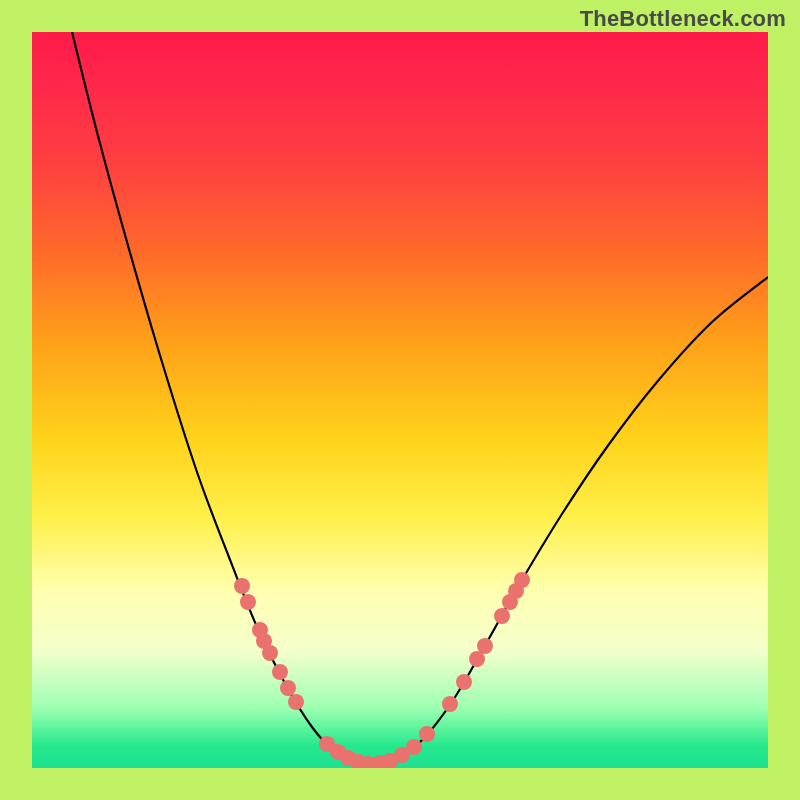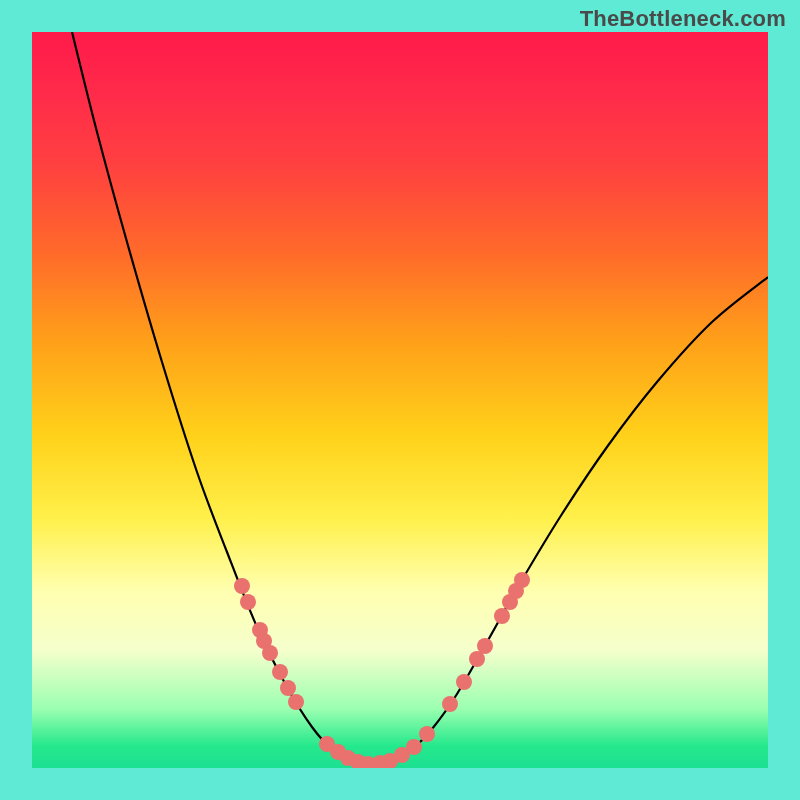--- a/index.html
+++ b/index.html
@@ -1,21 +1,21 @@
 <!DOCTYPE html>
 <html><head>
 <meta charset="utf-8">
 <style>
   * { margin: 0; padding: 0; box-sizing: border-box; }
   html, body { width: 800px; height: 800px; overflow: hidden; background: #000; }
   .frame {
     position: absolute;
     top: 0; left: 0;
     width: 800px; height: 800px;
-    background: #5eead4;
+    background: #bef264;
   }
   .watermark {
     position: absolute;
     top: 6px;
     right: 14px;
     font-family: Arial, Helvetica, sans-serif;
     font-size: 22px;
     font-weight: 600;
     color: #4a4a4a;
     letter-spacing: 0.2px;

